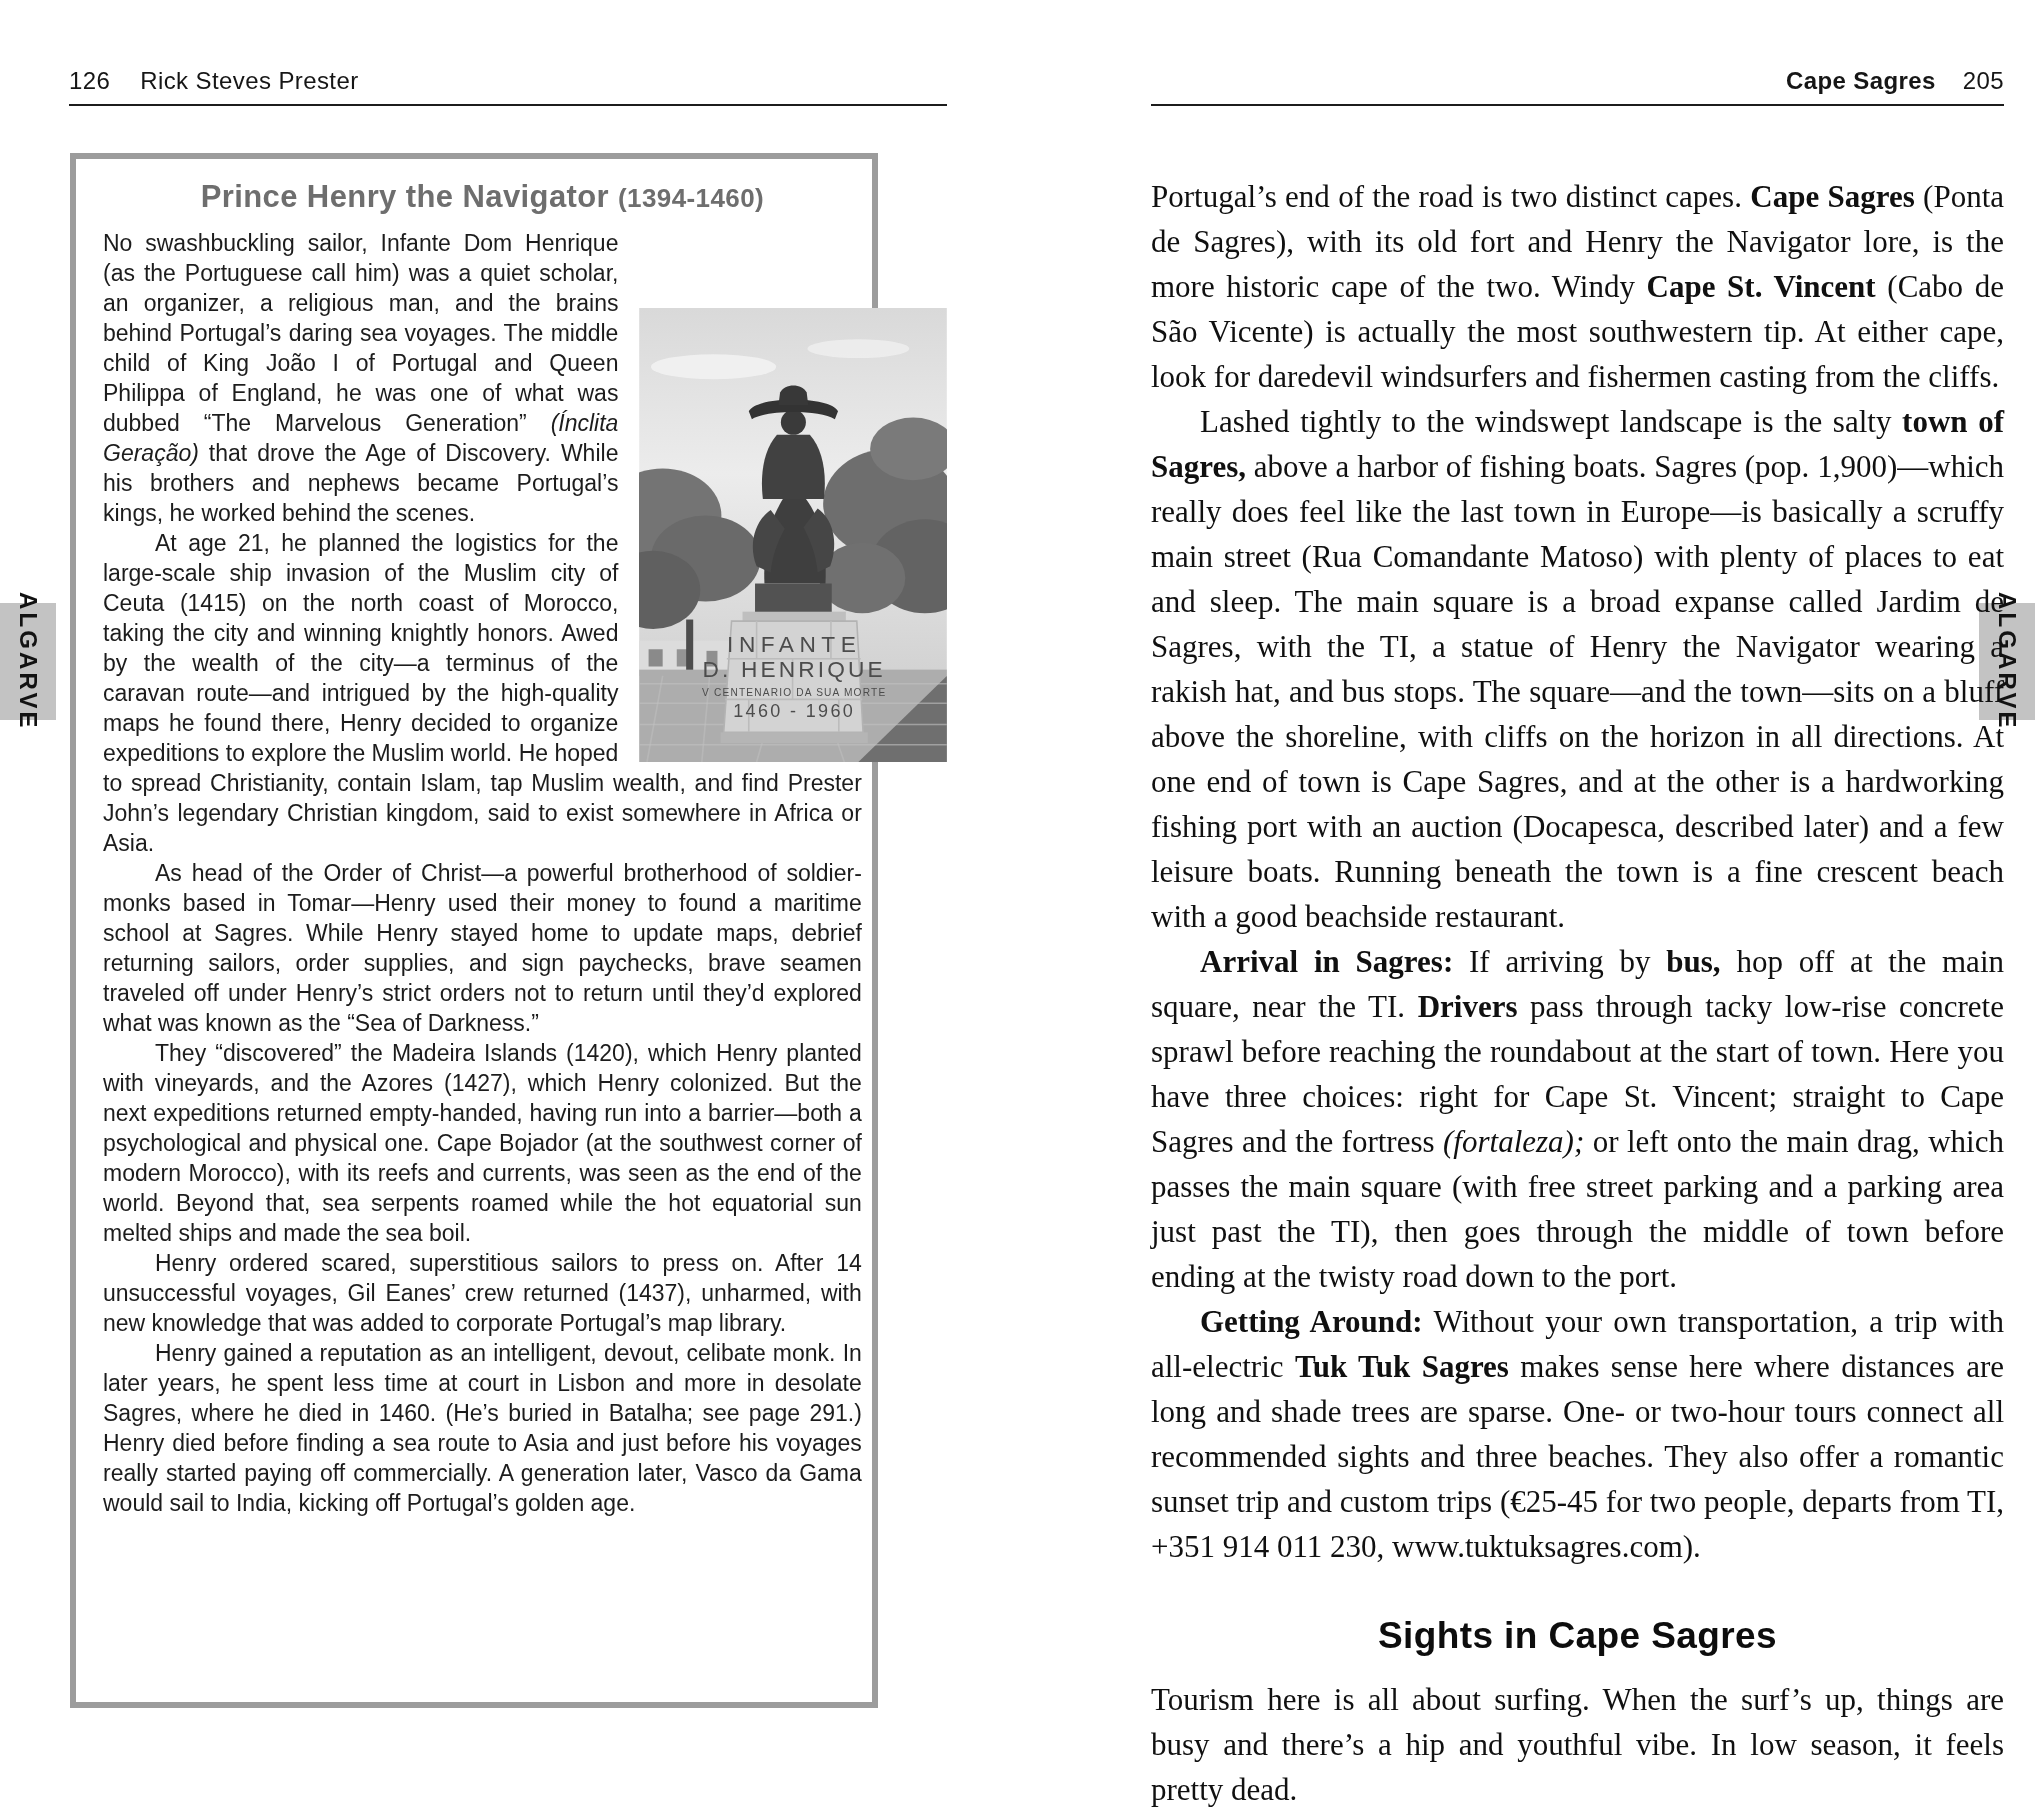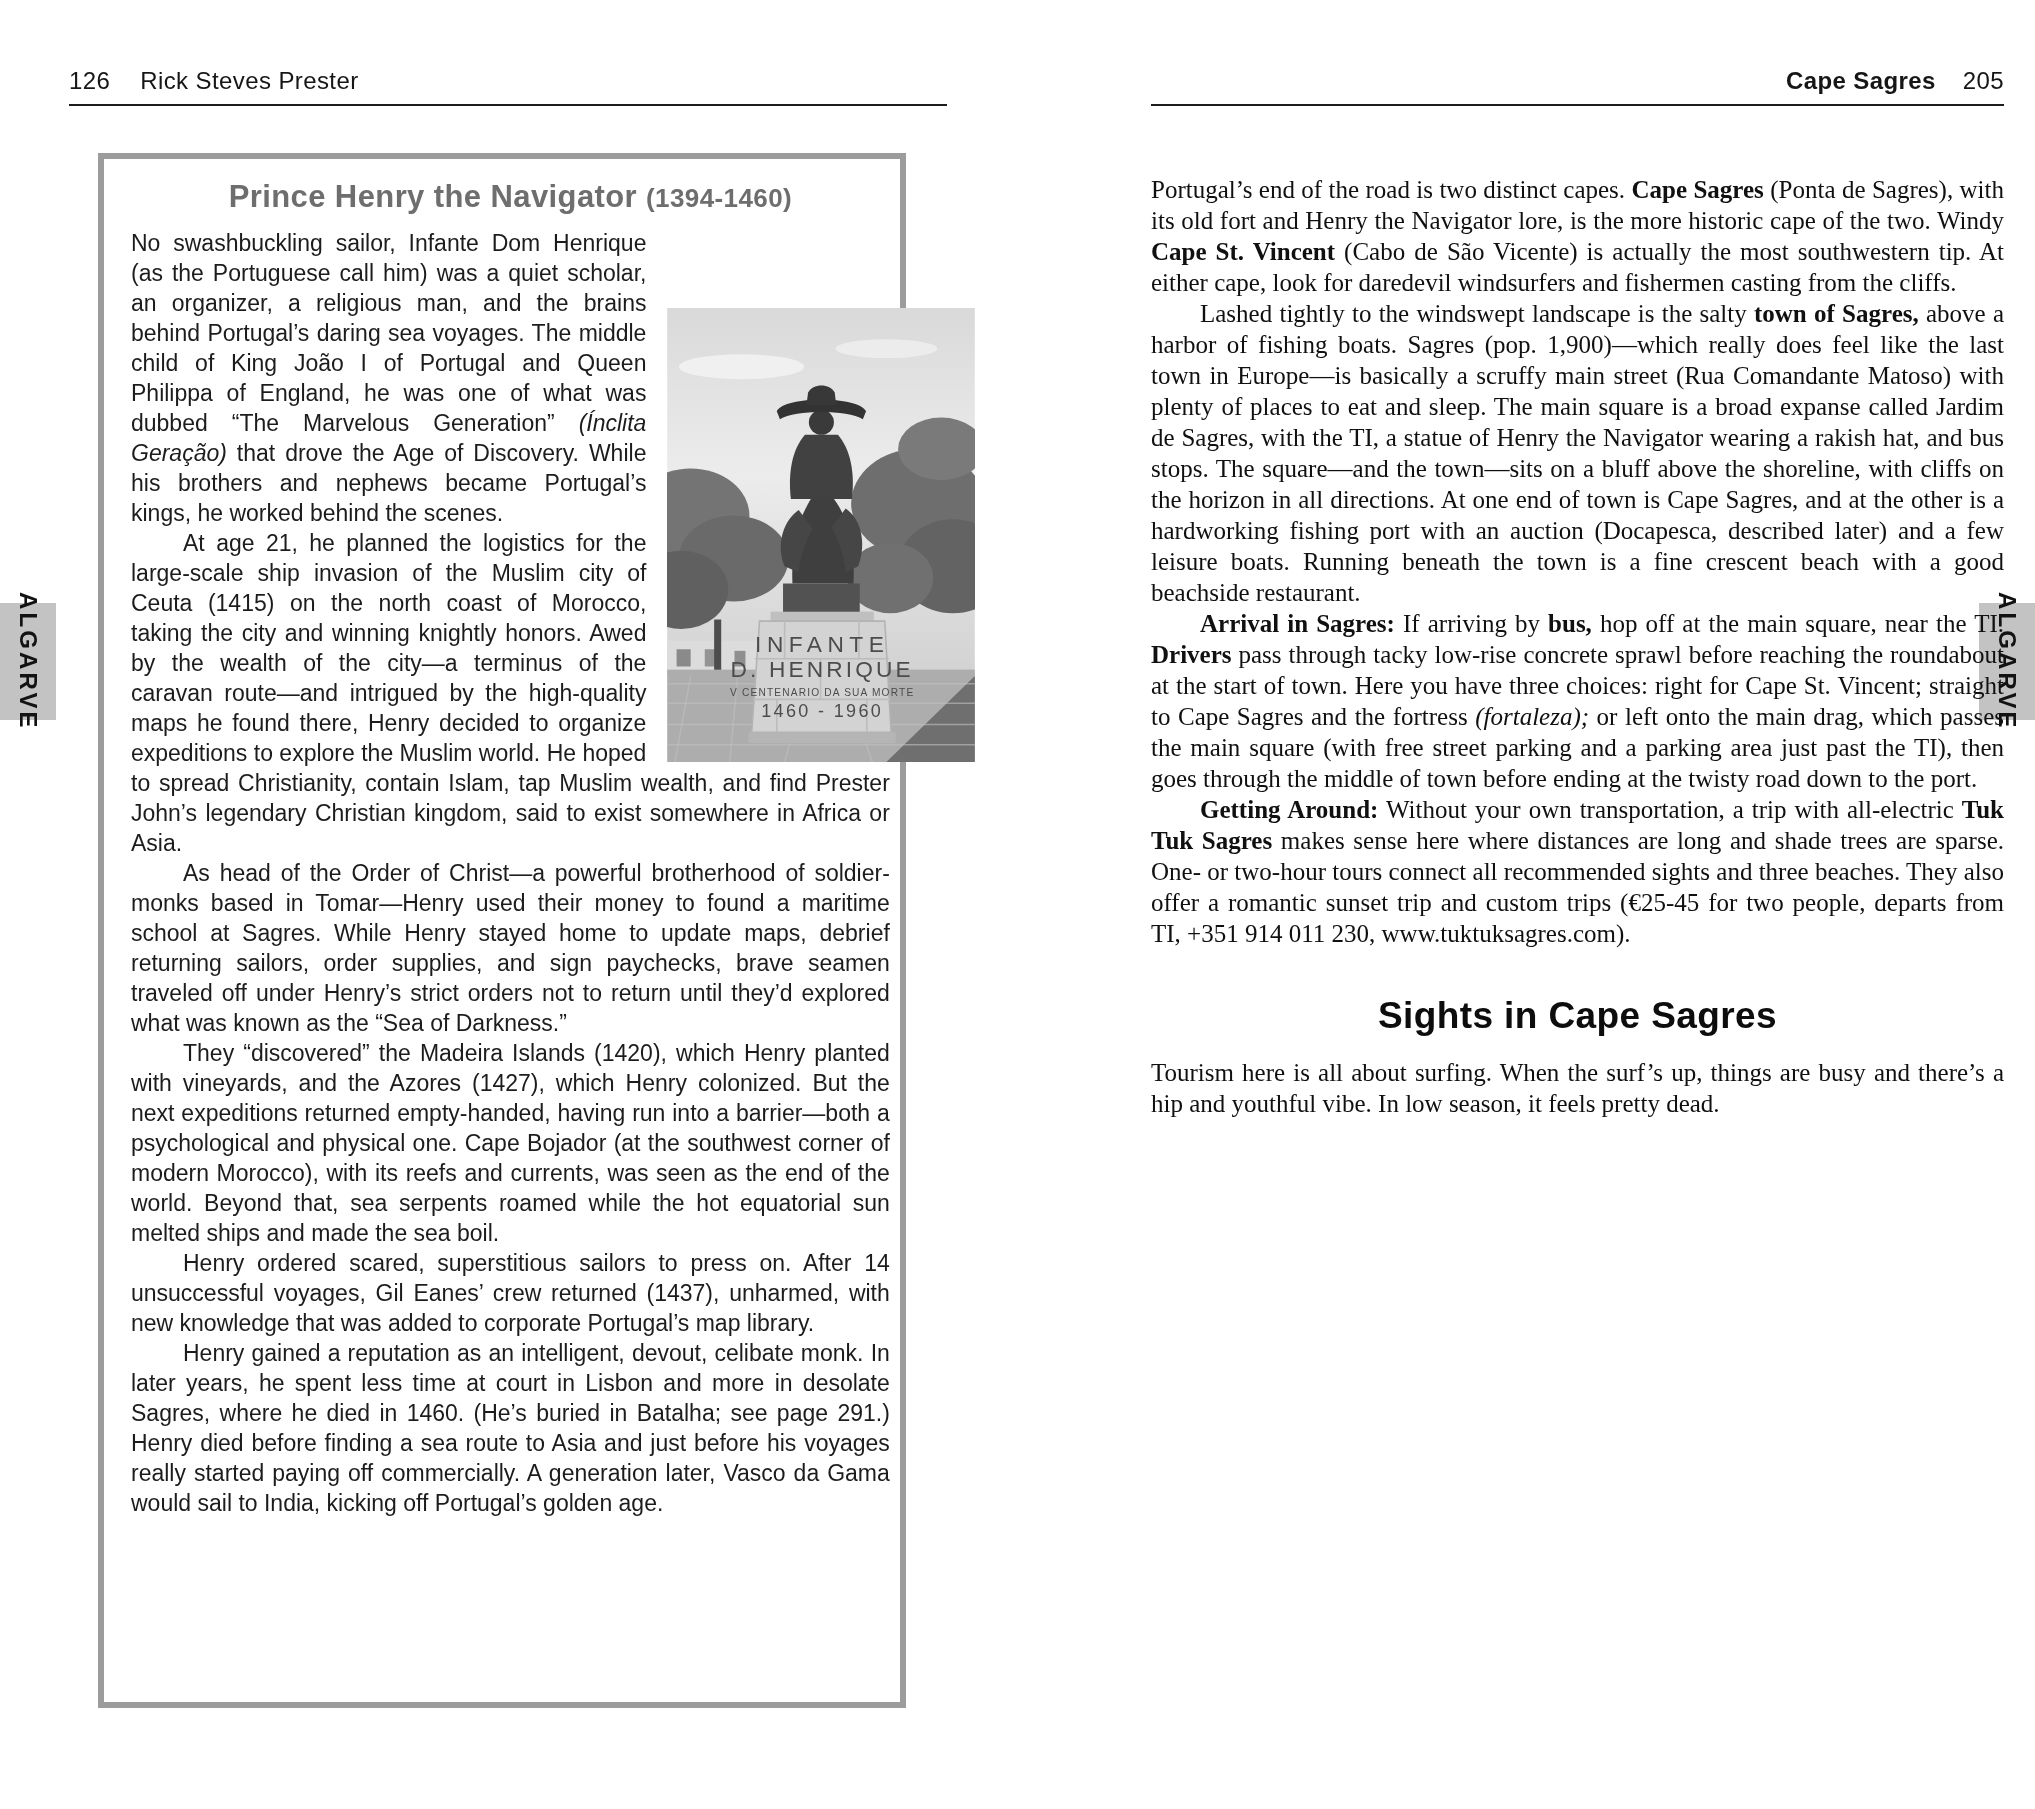--- a/index.html
+++ b/index.html
@@ -16,38 +16,38 @@
   .rule-left{left:69px;width:878px;}
   .rule-right{left:1151px;width:853px;}
   
   .tab{position:absolute;width:56px;height:117px;background:#c3c3c3;
        display:flex;align-items:center;justify-content:center;}
   .tab-left{left:0;top:603px;}
   .tab-right{left:1979px;top:603px;}
   .tab span{writing-mode:vertical-rl;font-weight:700;font-size:24px;letter-spacing:3.1px;color:#121212;}
   
   .box{position:absolute;left:70px;top:153px;width:808px;height:1555px;
-       border:6.3px solid #9c9c9c;box-sizing:border-box;padding:19px 10.2px 0 27px;margin-left:28px;}
+       border:6.3px solid #9c9c9c;box-sizing:border-box;padding:19px 10.2px 0 27px;}
   .box-title{text-align:center;color:#6e6e6e;font-weight:700;font-size:31px;line-height:38px;
              margin:0 0 11px 0;letter-spacing:0.4px;}
   .box-title .years{font-size:26px;}
   .box-body{font-size:23px;line-height:30px;text-align:justify;color:#1c1c1c;}
   .box-body::after{content:"";display:block;clear:both;}
   .photo-wrap{float:right;width:308px;height:454px;margin:80px -85px 4.7px 20.4px;}
   .photo-wrap svg{display:block;width:308px;height:454px;}
   
   .para{margin:0;}
   .para.indent{text-indent:49px;}
   .box-body .para.indent{text-indent:52px;}
   b{font-weight:700;} i{font-style:italic;}
   
   .col-right{position:absolute;left:1151px;top:174px;width:853px;}
   .section-title{font-family:"Liberation Sans",sans-serif;font-weight:700;font-size:37px;
                  line-height:44px;text-align:center;margin:0 0 19px 0;color:#0d0d0d;letter-spacing:0.4px;}
-  .serif-body{font-family:"Liberation Serif",serif;font-size:25px;line-height:31px;
+  .serif-body{font-family:"Liberation Serif",serif;font-size:31px;line-height:45px;
               text-align:justify;color:#101010;}
   .section-2{margin-top:45px;}
   .svg-caption{font-family:"Liberation Sans",sans-serif;}
 </style>
 </head>
 <body>
 
 <div class="canvas">
 
   <div class="runhead runhead-left">

